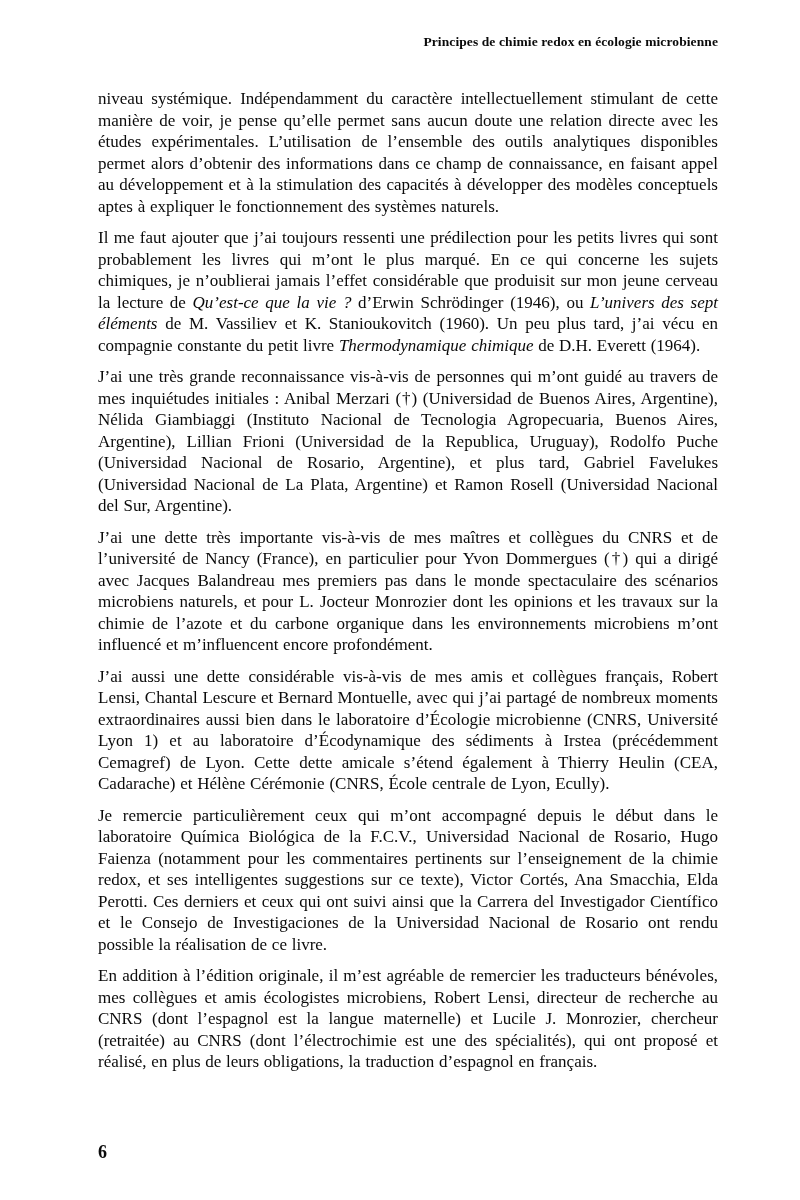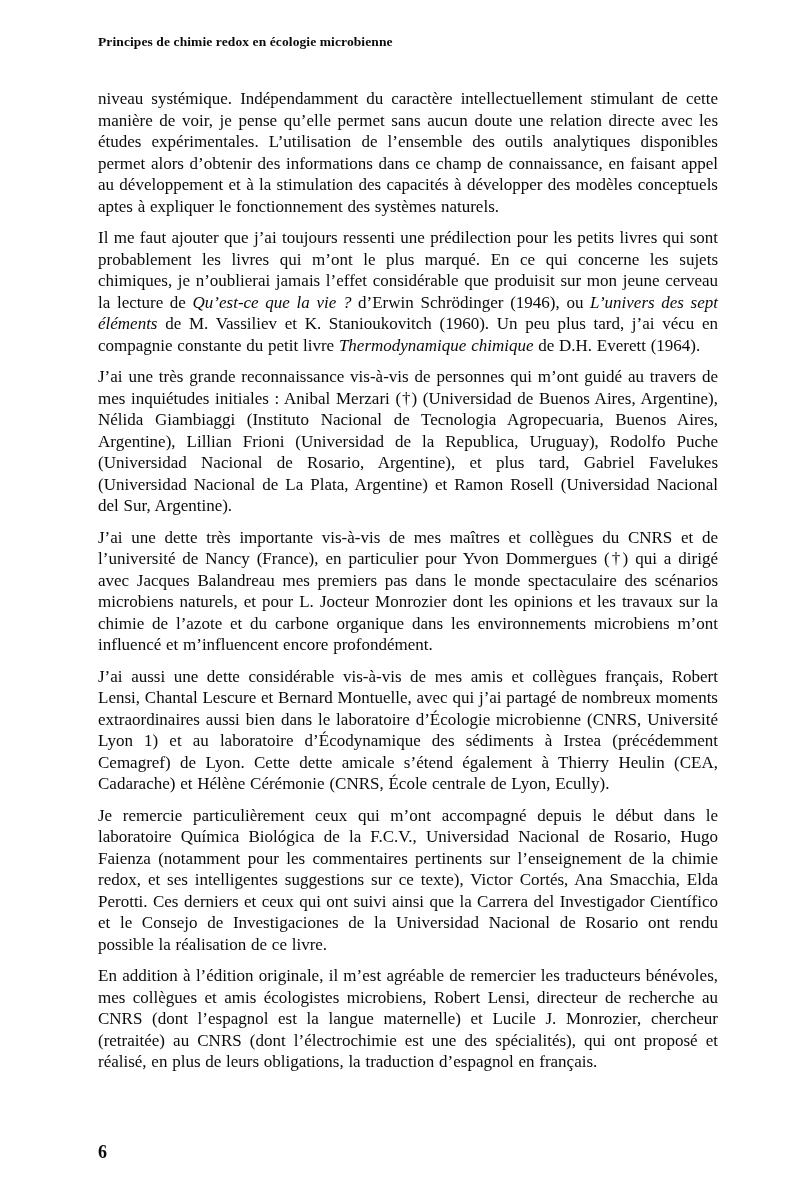--- a/index.html
+++ b/index.html
@@ -17,20 +17,21 @@
     font-family: "Liberation Serif", serif;
     padding: 33px 82px 0 98px;
     overflow: hidden;
   }
   .running-header {
     font-size: 13.5px;
     font-weight: bold;
     line-height: 18px;
     letter-spacing: 0.1px;
     margin: 0 0 37px 0;
+    text-align: right;
   }
   .body-text p {
     font-size: 17px;
     line-height: 21.5px;
     text-align: justify;
     margin: 0 0 10px 0;
     word-spacing: 0.5px;
     hyphens: none;
   }
   .body-text em {

